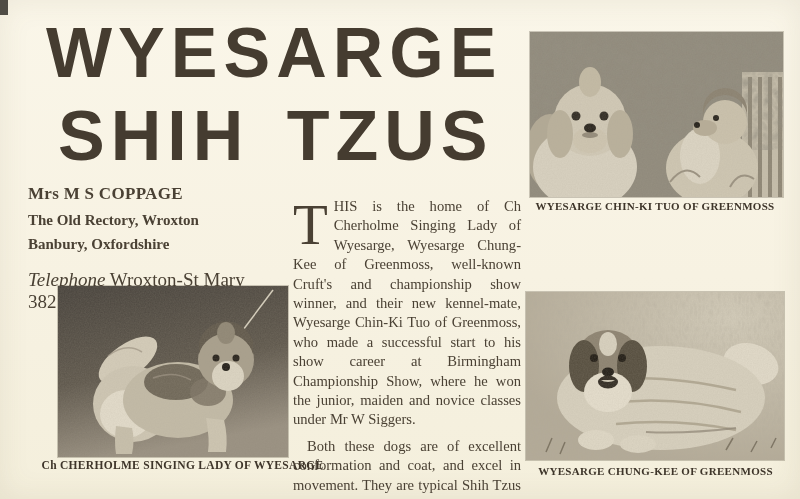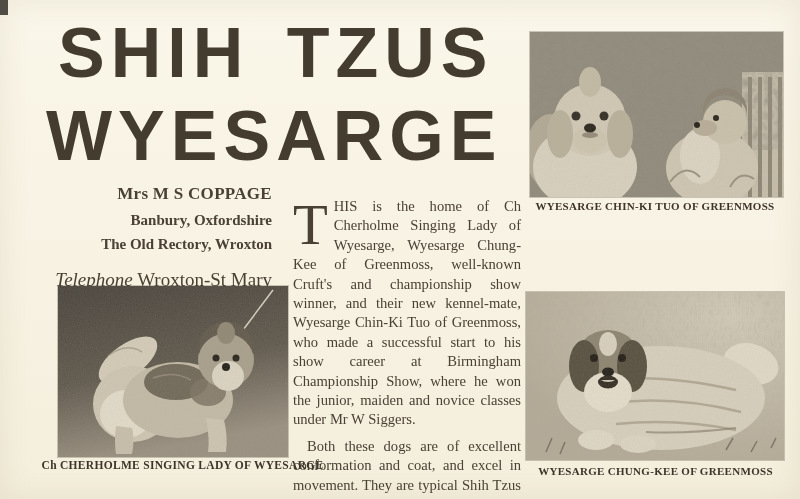--- a/index.html
+++ b/index.html
@@ -21,21 +21,21 @@
     font-family:"Liberation Sans", sans-serif;
     font-weight:bold;color:var(--title-ink,#453c30);
   }
   .masthead .line{
     font-size:70px;line-height:83px;letter-spacing:6px;white-space:nowrap;
   }
   .masthead .line2{margin-left:12px;word-spacing:12px;}
   
   .contact{
     position:absolute;left:28px;top:184px;width:244px;
-    text-align:right;color:var(--ink,#4a4134);
+    text-align:left;color:var(--ink,#4a4134);
   }
   .contact .name{font-size:17px;font-weight:bold;margin-bottom:8px;letter-spacing:0.3px;}
   .contact .addr{font-size:15px;font-weight:bold;margin-bottom:7px;}
   .contact .tel{font-size:19px;margin-top:16px;}
   .contact .tel .tl{font-style:italic;}
   
   .article{
     position:absolute;left:293px;top:197px;width:228px;
     font-size:14.6px;line-height:19.4px;color:var(--ink,#4a4134);
     text-align:justify;
@@ -63,28 +63,28 @@
   .caption-br{left:508px;top:465px;width:295px;}
 </style>
 </head>
 <body>
 
 <div class="page">
 
   <div class="corner-mark"></div>
 
   <div class="masthead">
+    <div class="line line1">WYESARGE</div>
     <div class="line line2">SHIH TZUS</div>
-    <div class="line line1">WYESARGE</div>
   </div>
 
   <div class="contact">
     <div class="name">Mrs M S COPPAGE</div>
+    <div class="addr">The Old Rectory, Wroxton</div>
     <div class="addr">Banbury, Oxfordshire</div>
-    <div class="addr">The Old Rectory, Wroxton</div>
     <div class="tel"><span class="tl">Telephone</span> <span>Wroxton-St Mary 382</span></div>
   </div>
 
   <div class="article">
     <p><span class="dropcap">T</span><span>HIS is the home of Ch Cherholme Singing Lady of Wyesarge, Wyesarge Chung-Kee of Greenmoss, well-known Cruft's and championship show winner, and their new kennel-mate, Wyesarge Chin-Ki Tuo of Greenmoss, who made a successful start to his show career at Birmingham Championship Show, where he won the junior, maiden and novice classes under Mr W Siggers.</span></p>
     <p class="indented">Both these dogs are of excellent conformation and coat, and excel in movement. They are typical Shih Tzus and are at stud to approved bitches.</p>
 
   </div>
 
   <div class="photo photo-tr">

